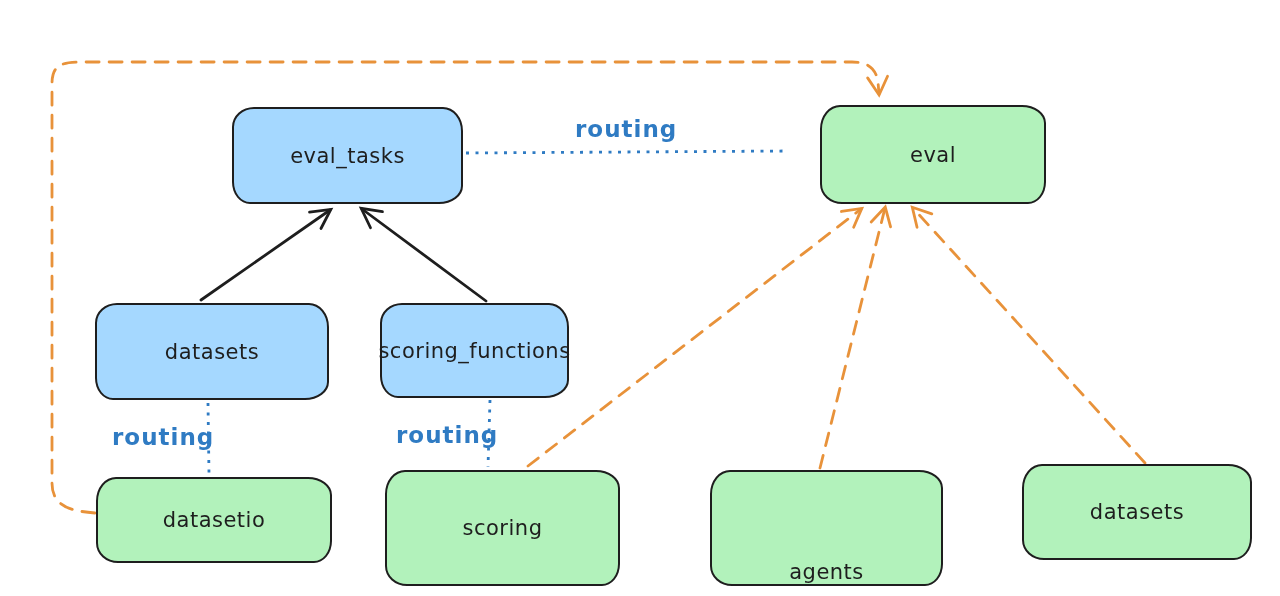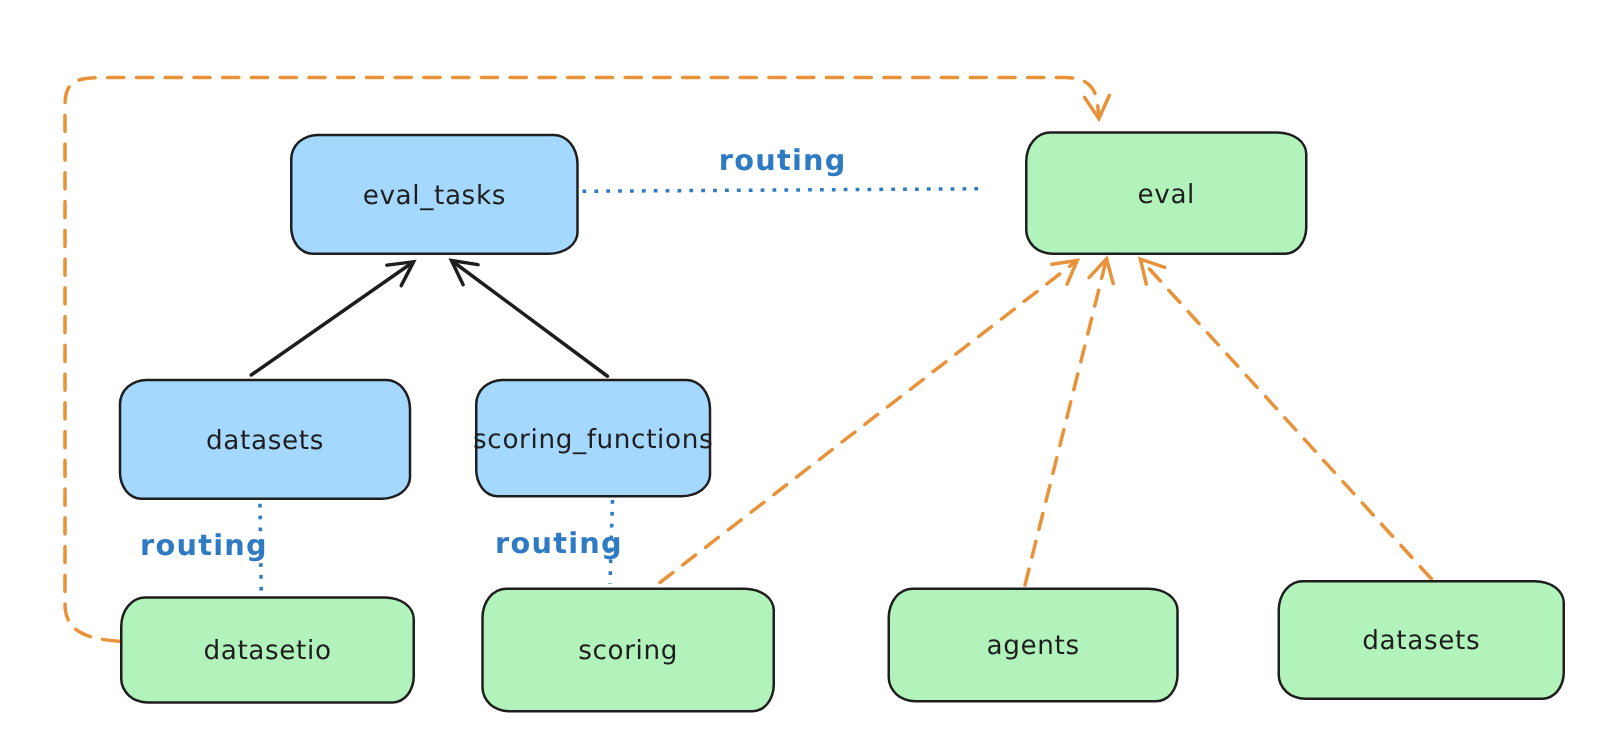--- a/index.html
+++ b/index.html
@@ -86,25 +86,25 @@
   </div>
 
   <div class="node blue" style="left:380px;top:303px;width:189px;height:95px;">
     <span>scoring_functions</span>
   </div>
 
   <div class="node green" style="left:96px;top:477px;width:236px;height:86px;">
     <span>datasetio</span>
   </div>
 
-  <div class="node green" style="left:385px;top:470px;width:235px;height:100px;">
+  <div class="node green" style="left:385px;top:470px;width:235px;height:116px;">
     <span>scoring</span>
   </div>
 
-  <div class="node green" style="left:710px;top:470px;width:233px;height:92px;">
+  <div class="node green" style="left:710px;top:470px;width:233px;height:116px;align-items:flex-end;">
     <span>agents</span>
   </div>
 
   <div class="node green" style="left:1022px;top:464px;width:230px;height:96px;">
     <span>datasets</span>
   </div>
 
   <div class="edge-label" style="left:575px;top:116px;width:85px;">routing</div>
   <div class="edge-label" style="left:112px;top:424px;width:85px;">routing</div>
   <div class="edge-label" style="left:396px;top:422px;width:85px;">routing</div>

